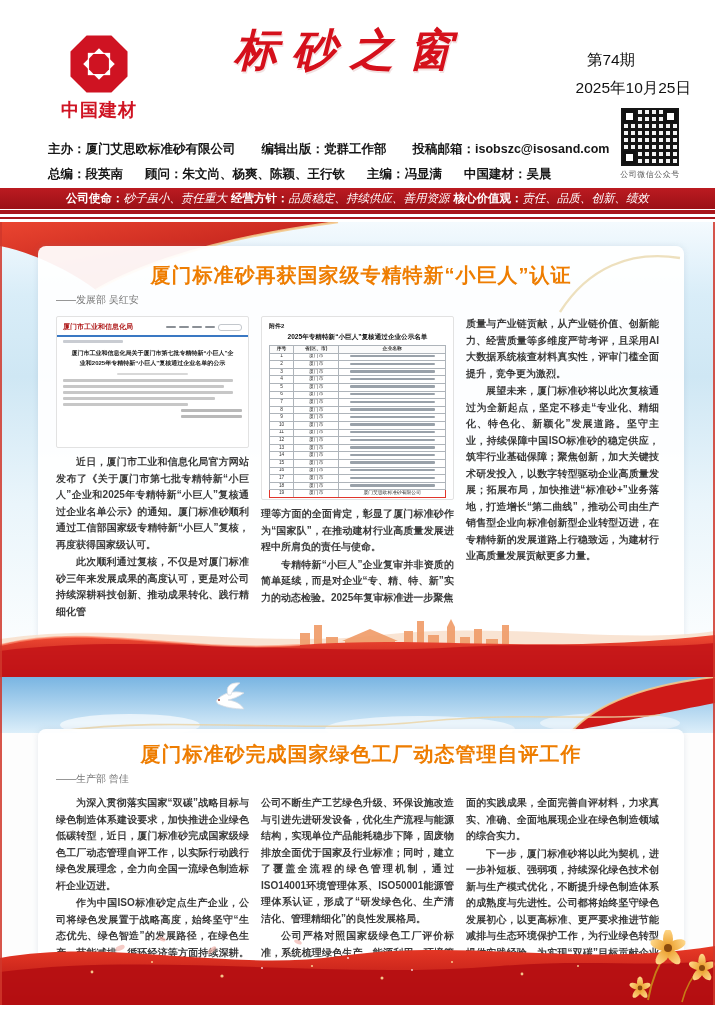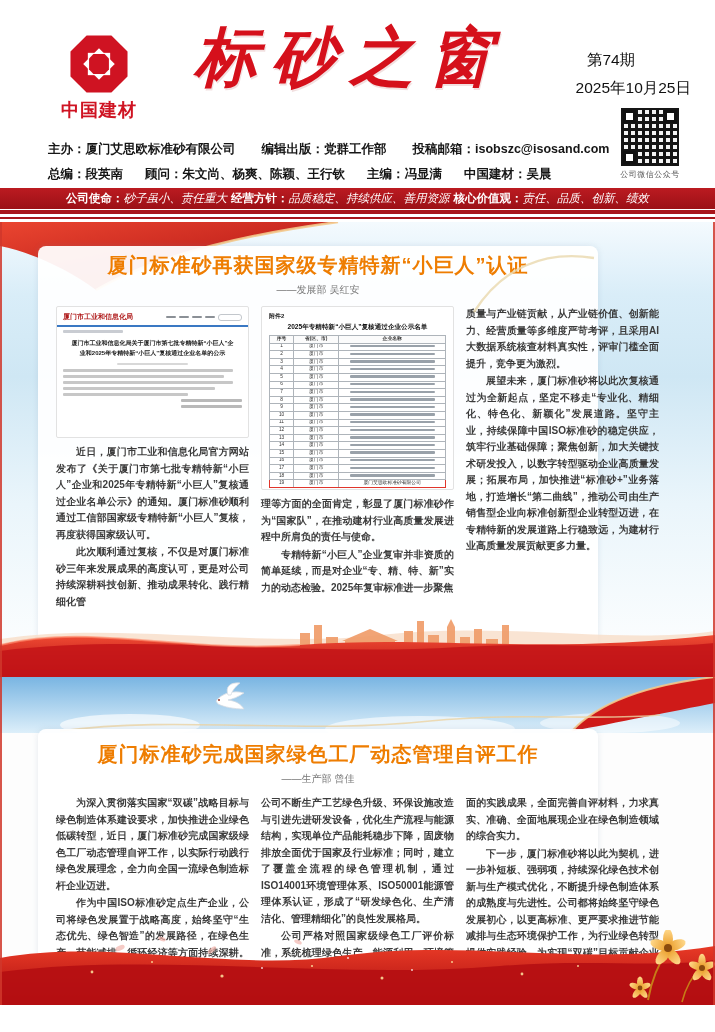--- a/index.html
+++ b/index.html
@@ -5,22 +5,22 @@
   html,body{margin:0;padding:0;background:#9a9a9a;}
   .page{width:715px;height:1032px;margin:0 auto;background:#fff;position:relative;overflow:hidden;
         font-family:"Liberation Sans","DejaVu Sans",sans-serif;color:#222;}
 
   
   .masthead{position:absolute;top:0;left:0;width:715px;height:188px;background:#fff;}
   .logo-block{position:absolute;left:56px;top:33px;width:86px;text-align:center;}
   .logo-block svg{width:62px;height:62px;display:block;margin:0 auto;}
   .logo-text{margin-top:3px;font-size:18px;font-weight:800;color:#cf1322;letter-spacing:1px;white-space:nowrap;}
   .paper-title{position:absolute;left:160px;top:26px;width:380px;margin:0;text-align:center;
-        font-family:Liberation Mono, monospace;font-style:italic;font-weight:bold;
-        font-size:64px;line-height:1.15;color:#d5101b;letter-spacing:14px;
+        font-family:Liberation Serif, serif;font-style:italic;font-weight:bold;
+        font-size:44px;line-height:1.15;color:#d5101b;letter-spacing:14px;
         text-shadow:1px 2px 0 rgba(150,0,0,.12);}
   .issue-block{position:absolute;right:24px;top:50px;width:160px;text-align:center;font-size:15.5px;color:#111;}
   .issue-block .row2{margin-top:7px;text-align:right;}
   .qr-block{position:absolute;right:32px;top:108px;width:66px;text-align:center;}
   .qr{width:58px;height:58px;margin:0 auto;position:relative;background:
       repeating-linear-gradient(90deg,#151515 0 3px,transparent 3px 7px),
       repeating-linear-gradient(0deg,#151515 0 3px,#f4f4f4 3px 7px);}
   .qr i{position:absolute;width:13px;height:13px;border:3px solid #111;background:#fff;box-sizing:border-box;}
   .qr i.tl{left:2px;top:2px}.qr i.tr{right:2px;top:2px}.qr i.bl{left:2px;bottom:2px}
   .qr-caption{margin-top:3px;font-size:8px;color:#555;letter-spacing:.5px;white-space:nowrap;}
@@ -44,29 +44,29 @@
       background:linear-gradient(180deg,#f4fafe 0%,#d9edf8 16%,#cfe7f4 34%,#eaf5fb 62%,#ffffff 100%);}
   .s2{top:677px;height:328px;background:#fdfdfd;}
   .edge{position:absolute;top:0;bottom:0;width:2px;background:#d0372c;opacity:.85;z-index:6;}
   .edge.l{left:0}.edge.r{right:0}
 
   .ribbon-tl{position:absolute;left:0;top:0;width:340px;height:72px;z-index:0;}
   .skyline{position:absolute;left:0;bottom:0;width:715px;height:72px;z-index:3;pointer-events:none;}
   .sky2{position:absolute;left:0;top:0;width:715px;height:56px;z-index:0;}
   .ribbon-bottom{position:absolute;left:0;bottom:0;width:715px;height:75px;z-index:3;pointer-events:none;}
 
-  .card{position:absolute;left:38px;width:560px;background:rgba(255,255,255,.94);
-        border-radius:8px;box-sizing:border-box;padding:4px 18px 10px;z-index:1;
+  .card{position:absolute;left:38px;width:646px;background:rgba(255,255,255,.94);
+        border-radius:8px;box-sizing:border-box;padding:14px 18px 10px;z-index:1;
         box-shadow:0 0 6px rgba(120,150,170,.18);}
   .c1{top:24px;min-height:402px;}
   .c2{top:52px;min-height:248px;padding-top:10px;}
   .swoosh{position:absolute;right:0;top:0;width:130px;height:70px;opacity:.8;}
 
   .card h2{margin:2px 0 0;text-align:center;font-size:20px;line-height:1.3;color:#ee7d01;letter-spacing:1px;}
-  .byline{margin:5px 0 9px;text-align:center;font-size:10px;color:#787878;}
+  .byline{margin:5px 0 9px;text-align:left;font-size:10px;color:#787878;}
   .cols{display:flex;gap:12px;}
   .col{width:193px;flex:0 0 193px;}
   .para{margin:0 0 1px;font-size:10px;line-height:16.5px;text-align:justify;color:#3c3c3c;font-weight:bold;}
   .indent{text-indent:2em;}
 
   
   .shot{background:#fff;border:1px solid #e2e2e2;border-radius:2px;box-sizing:border-box;margin-bottom:6px;overflow:hidden;}
   .website-shot{height:132px;padding:5px 6px;}
   .ws-head{display:flex;justify-content:space-between;align-items:center;}
   .ws-logo{color:#b01c1c;font-weight:bold;font-size:7px;white-space:nowrap;}

